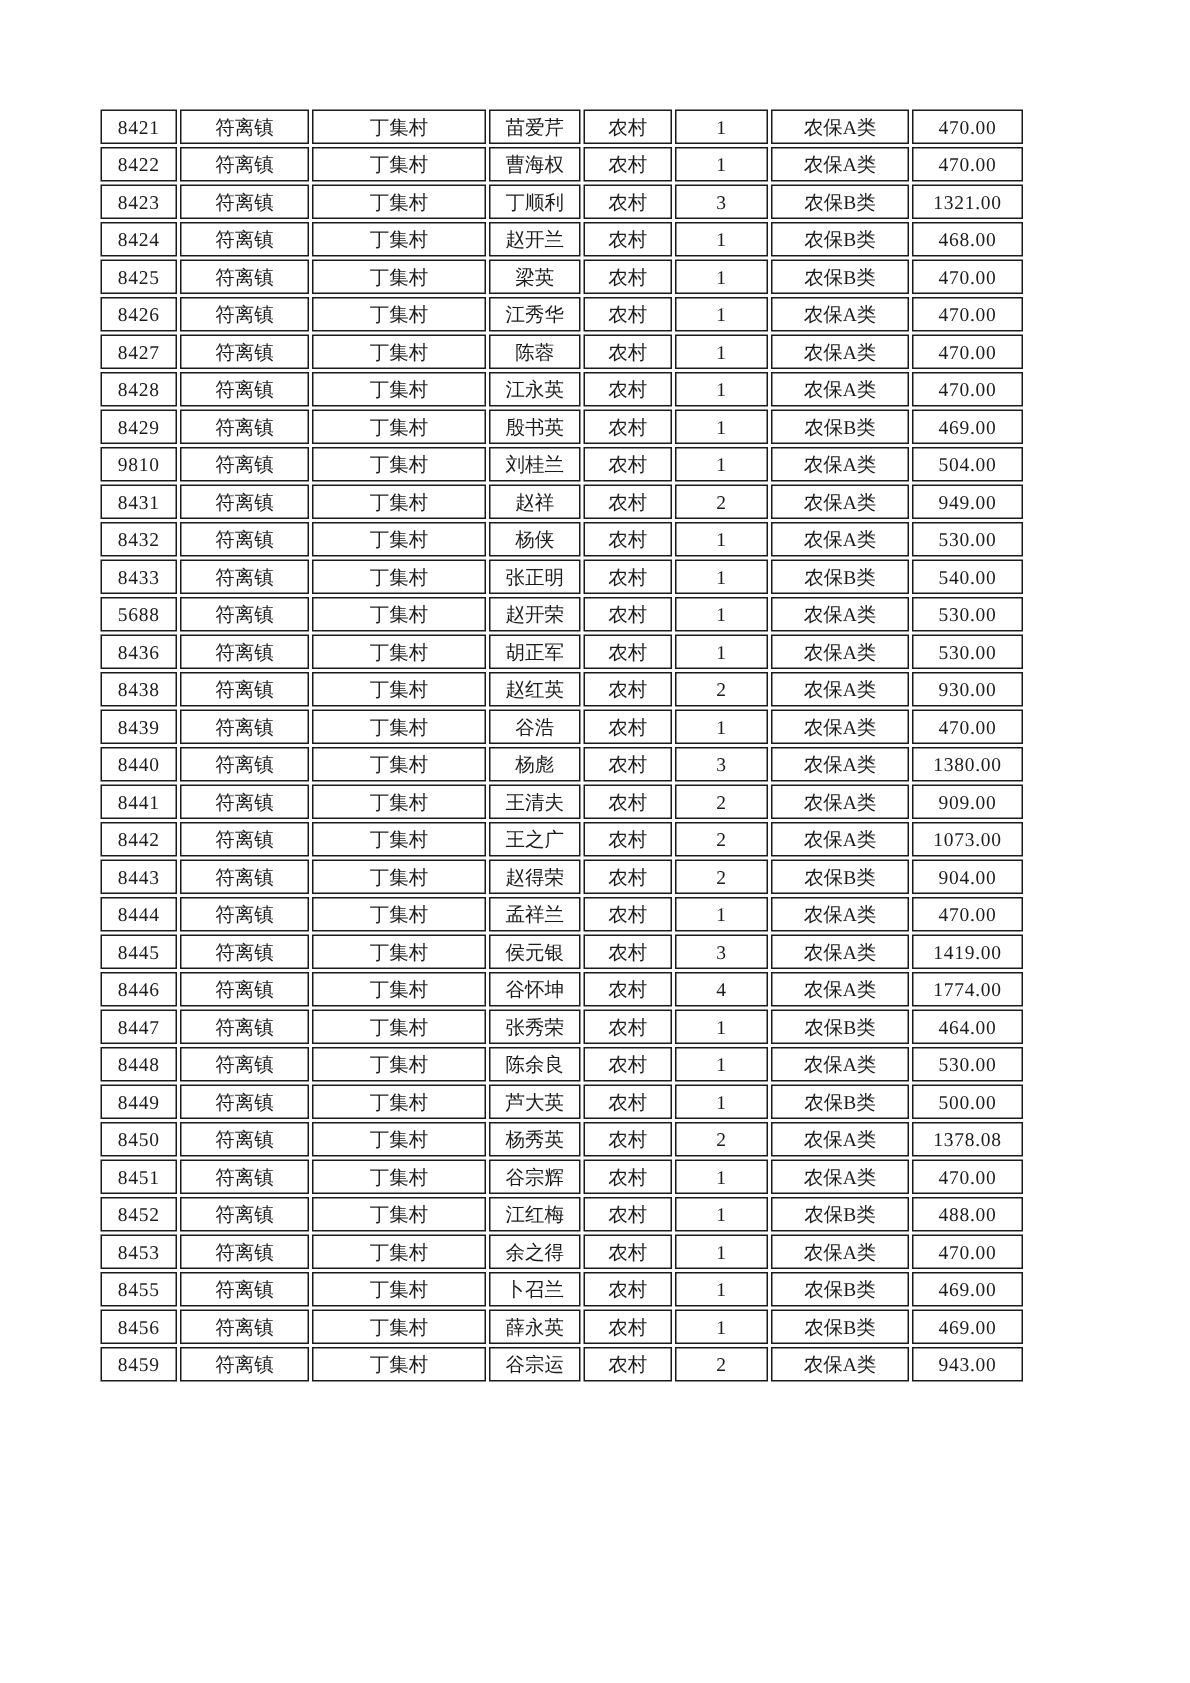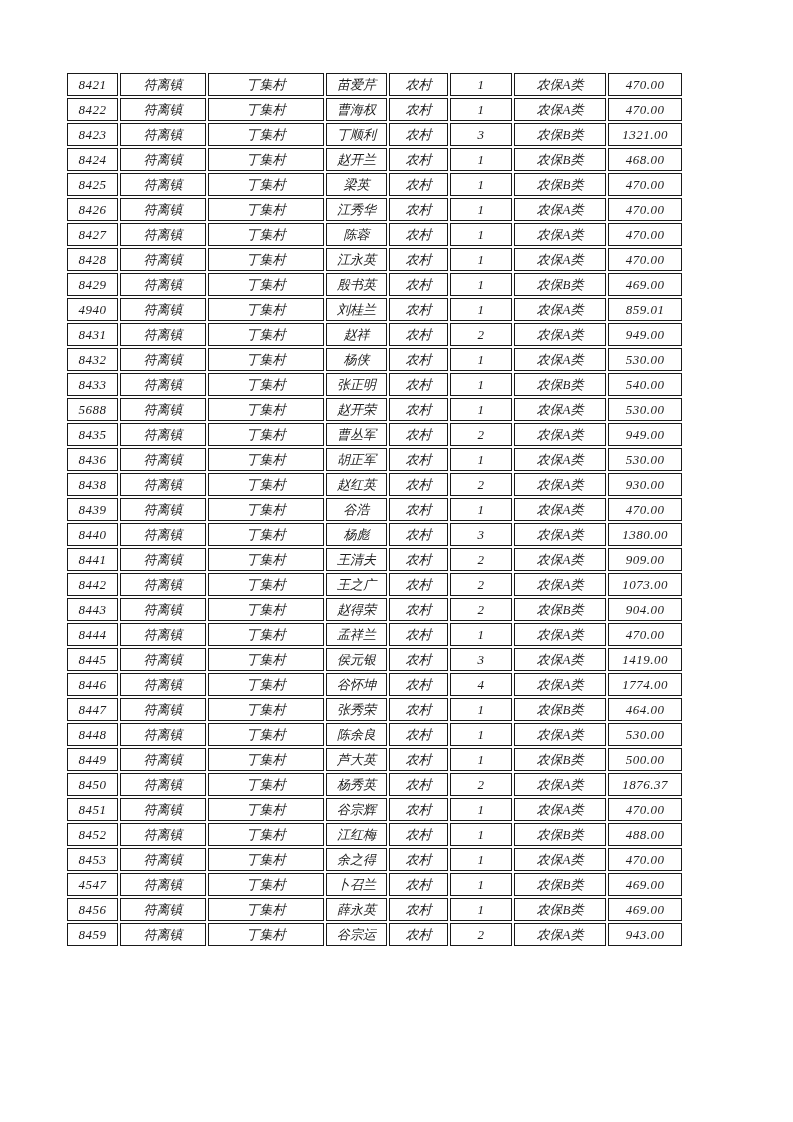--- a/index.html
+++ b/index.html
@@ -13,21 +13,20 @@
     position:relative;
     background:var(--page-bg);
     font-family:"Liberation Serif","DejaVu Serif",serif;
     color:var(--text-color);
   }
   .doc-page{
     position:absolute;
     left:0;top:0;width:793px;height:1122px;
     background:var(--page-bg);
     overflow:hidden;
-    font-style:italic;
   }
   table.payment-table{
     position:absolute;
     left:65px;
     top:71px;
     width:619px;
     table-layout:fixed;
     border-collapse:separate;
     border-spacing:2px;
   }
@@ -148,28 +147,28 @@
           <td class="cell-seq">8429</td>
           <td class="cell-town">符离镇</td>
           <td class="cell-village">丁集村</td>
           <td class="cell-name">殷书英</td>
           <td class="cell-household-type">农村</td>
           <td class="cell-person-count">1</td>
           <td class="cell-category">农保B类</td>
           <td class="cell-amount">469.00</td>
         </tr>
         <tr>
-          <td class="cell-seq">4940</td>
+          <td class="cell-seq">9810</td>
           <td class="cell-town">符离镇</td>
           <td class="cell-village">丁集村</td>
           <td class="cell-name">刘桂兰</td>
           <td class="cell-household-type">农村</td>
           <td class="cell-person-count">1</td>
           <td class="cell-category">农保A类</td>
-          <td class="cell-amount">859.01</td>
+          <td class="cell-amount">504.00</td>
         </tr>
         <tr>
           <td class="cell-seq">8431</td>
           <td class="cell-town">符离镇</td>
           <td class="cell-village">丁集村</td>
           <td class="cell-name">赵祥</td>
           <td class="cell-household-type">农村</td>
           <td class="cell-person-count">2</td>
           <td class="cell-category">农保A类</td>
           <td class="cell-amount">949.00</td>
@@ -198,30 +197,20 @@
           <td class="cell-seq">5688</td>
           <td class="cell-town">符离镇</td>
           <td class="cell-village">丁集村</td>
           <td class="cell-name">赵开荣</td>
           <td class="cell-household-type">农村</td>
           <td class="cell-person-count">1</td>
           <td class="cell-category">农保A类</td>
           <td class="cell-amount">530.00</td>
         </tr>
         <tr>
-          <td class="cell-seq">8435</td>
-          <td class="cell-town">符离镇</td>
-          <td class="cell-village">丁集村</td>
-          <td class="cell-name">曹丛军</td>
-          <td class="cell-household-type">农村</td>
-          <td class="cell-person-count">2</td>
-          <td class="cell-category">农保A类</td>
-          <td class="cell-amount">949.00</td>
-        </tr>
-        <tr>
           <td class="cell-seq">8436</td>
           <td class="cell-town">符离镇</td>
           <td class="cell-village">丁集村</td>
           <td class="cell-name">胡正军</td>
           <td class="cell-household-type">农村</td>
           <td class="cell-person-count">1</td>
           <td class="cell-category">农保A类</td>
           <td class="cell-amount">530.00</td>
         </tr>
         <tr>
@@ -345,21 +334,21 @@
           <td class="cell-amount">500.00</td>
         </tr>
         <tr>
           <td class="cell-seq">8450</td>
           <td class="cell-town">符离镇</td>
           <td class="cell-village">丁集村</td>
           <td class="cell-name">杨秀英</td>
           <td class="cell-household-type">农村</td>
           <td class="cell-person-count">2</td>
           <td class="cell-category">农保A类</td>
-          <td class="cell-amount">1876.37</td>
+          <td class="cell-amount">1378.08</td>
         </tr>
         <tr>
           <td class="cell-seq">8451</td>
           <td class="cell-town">符离镇</td>
           <td class="cell-village">丁集村</td>
           <td class="cell-name">谷宗辉</td>
           <td class="cell-household-type">农村</td>
           <td class="cell-person-count">1</td>
           <td class="cell-category">农保A类</td>
           <td class="cell-amount">470.00</td>
@@ -378,21 +367,21 @@
           <td class="cell-seq">8453</td>
           <td class="cell-town">符离镇</td>
           <td class="cell-village">丁集村</td>
           <td class="cell-name">余之得</td>
           <td class="cell-household-type">农村</td>
           <td class="cell-person-count">1</td>
           <td class="cell-category">农保A类</td>
           <td class="cell-amount">470.00</td>
         </tr>
         <tr>
-          <td class="cell-seq">4547</td>
+          <td class="cell-seq">8455</td>
           <td class="cell-town">符离镇</td>
           <td class="cell-village">丁集村</td>
           <td class="cell-name">卜召兰</td>
           <td class="cell-household-type">农村</td>
           <td class="cell-person-count">1</td>
           <td class="cell-category">农保B类</td>
           <td class="cell-amount">469.00</td>
         </tr>
         <tr>
           <td class="cell-seq">8456</td>

